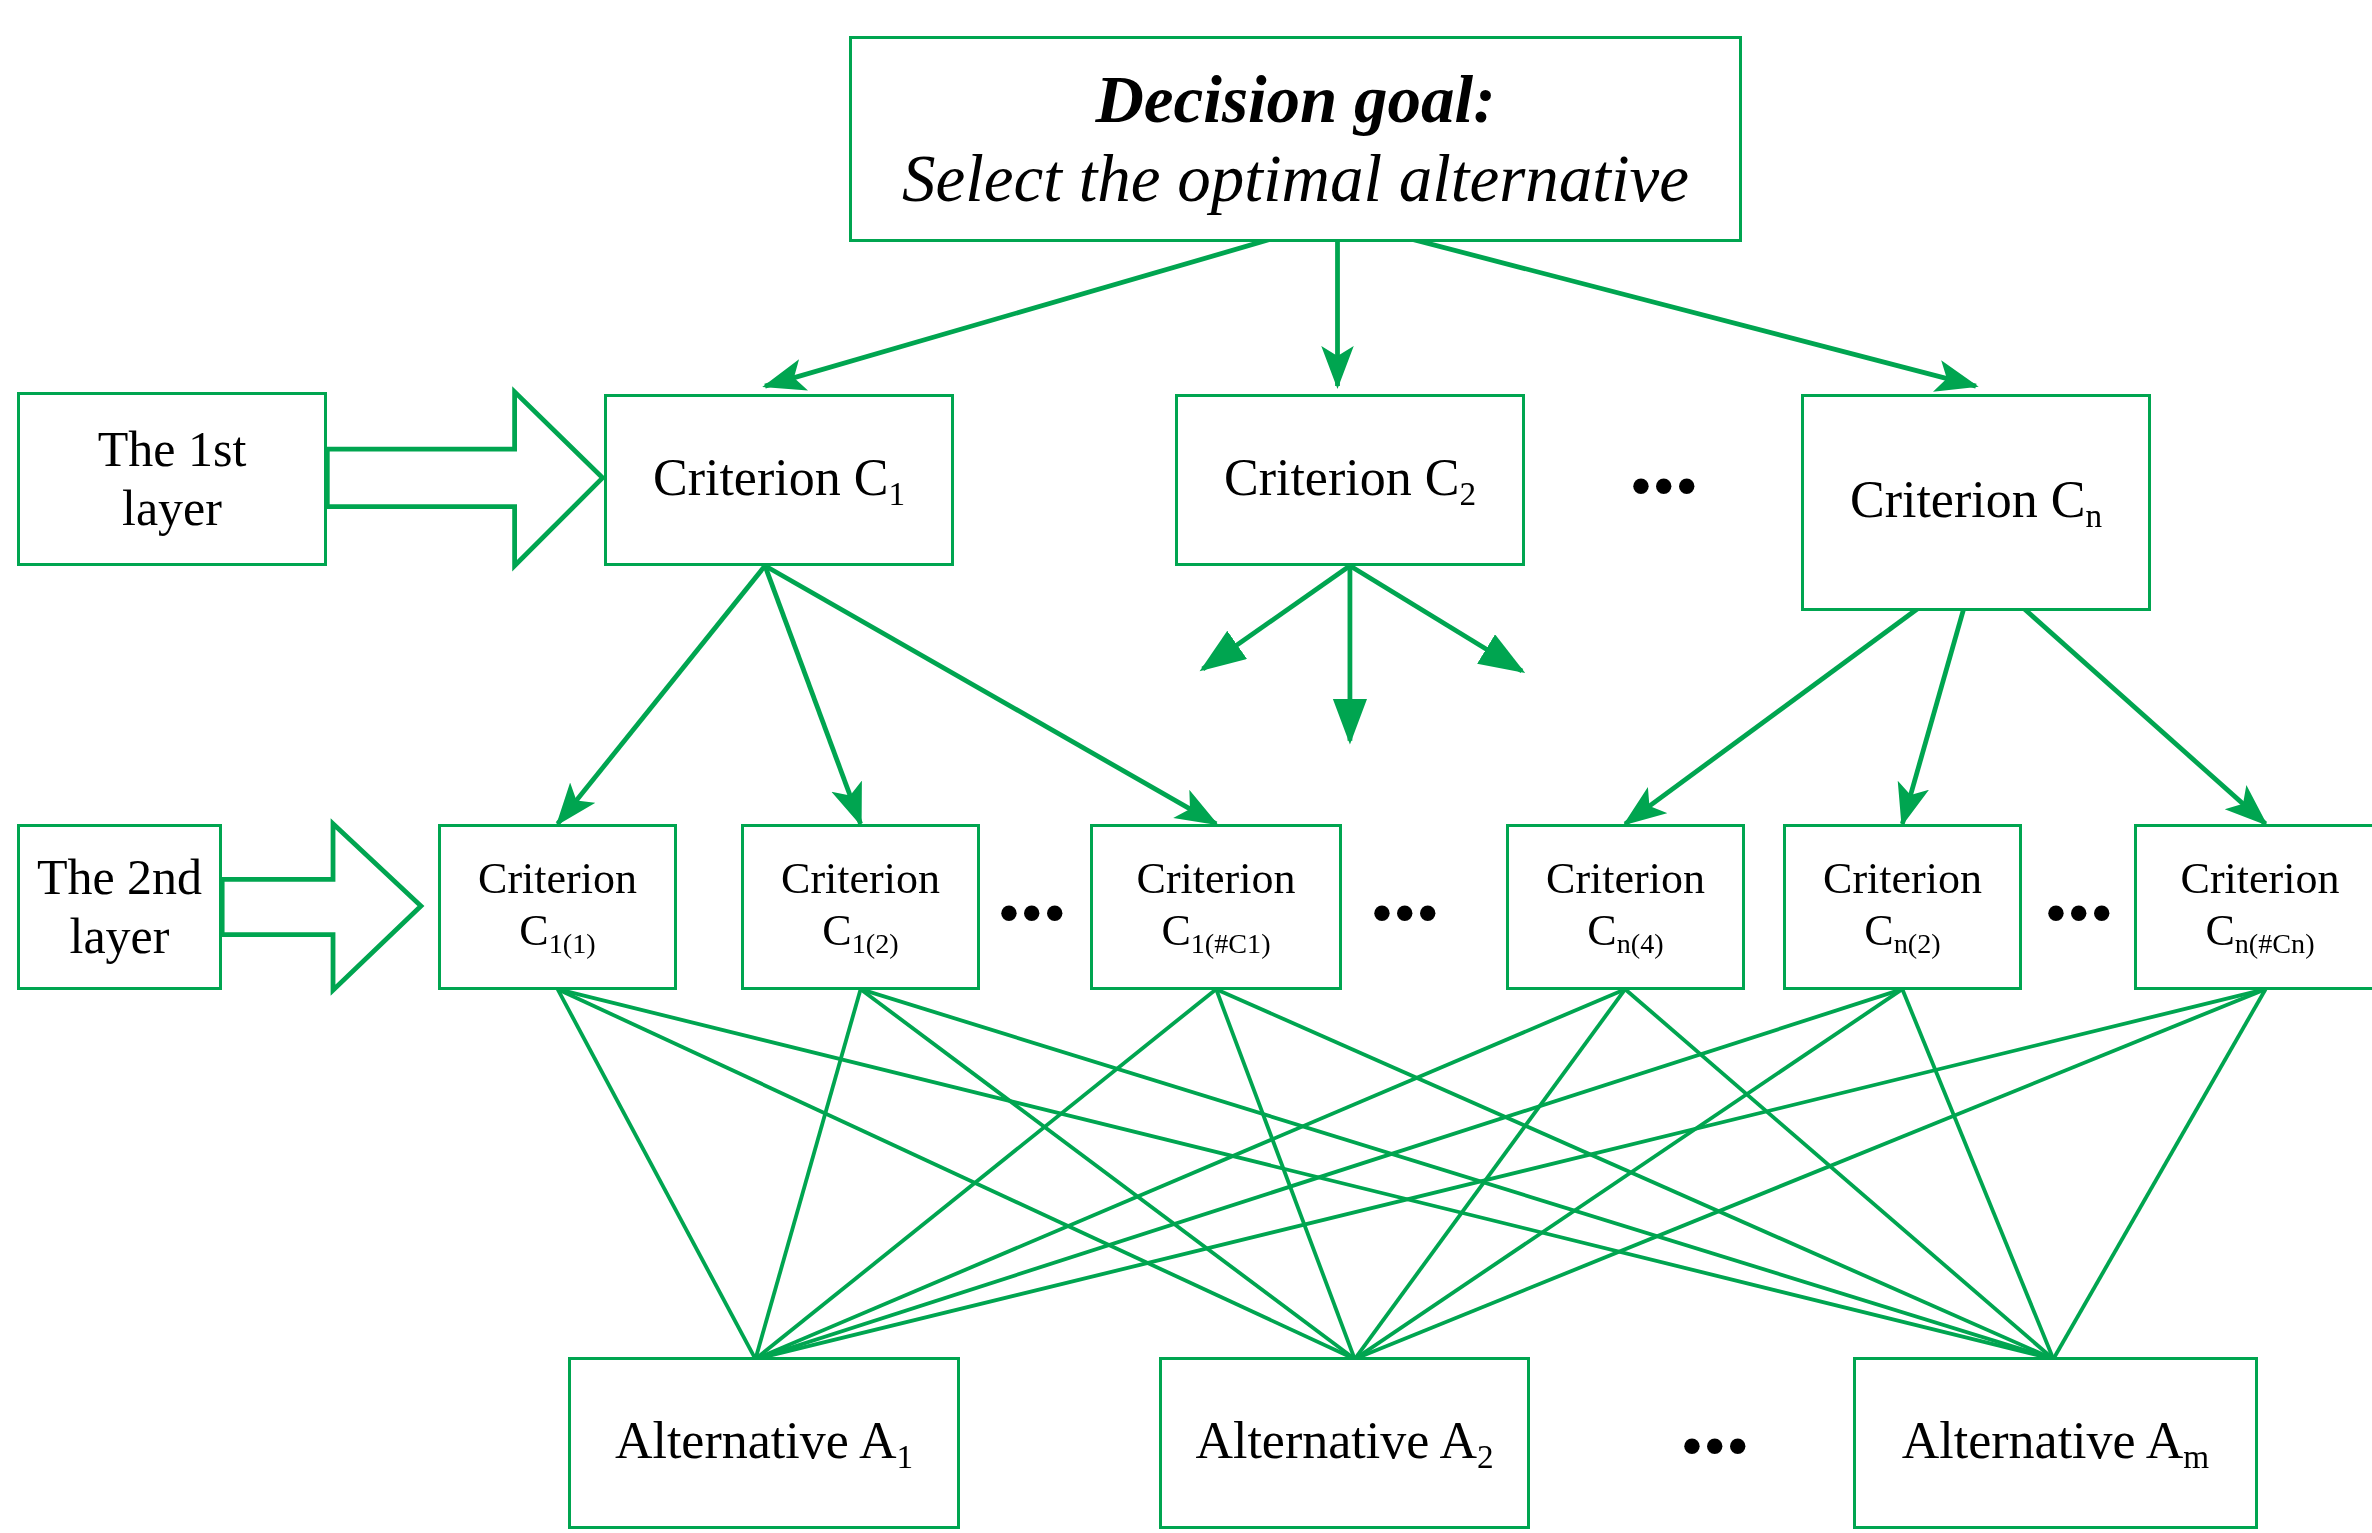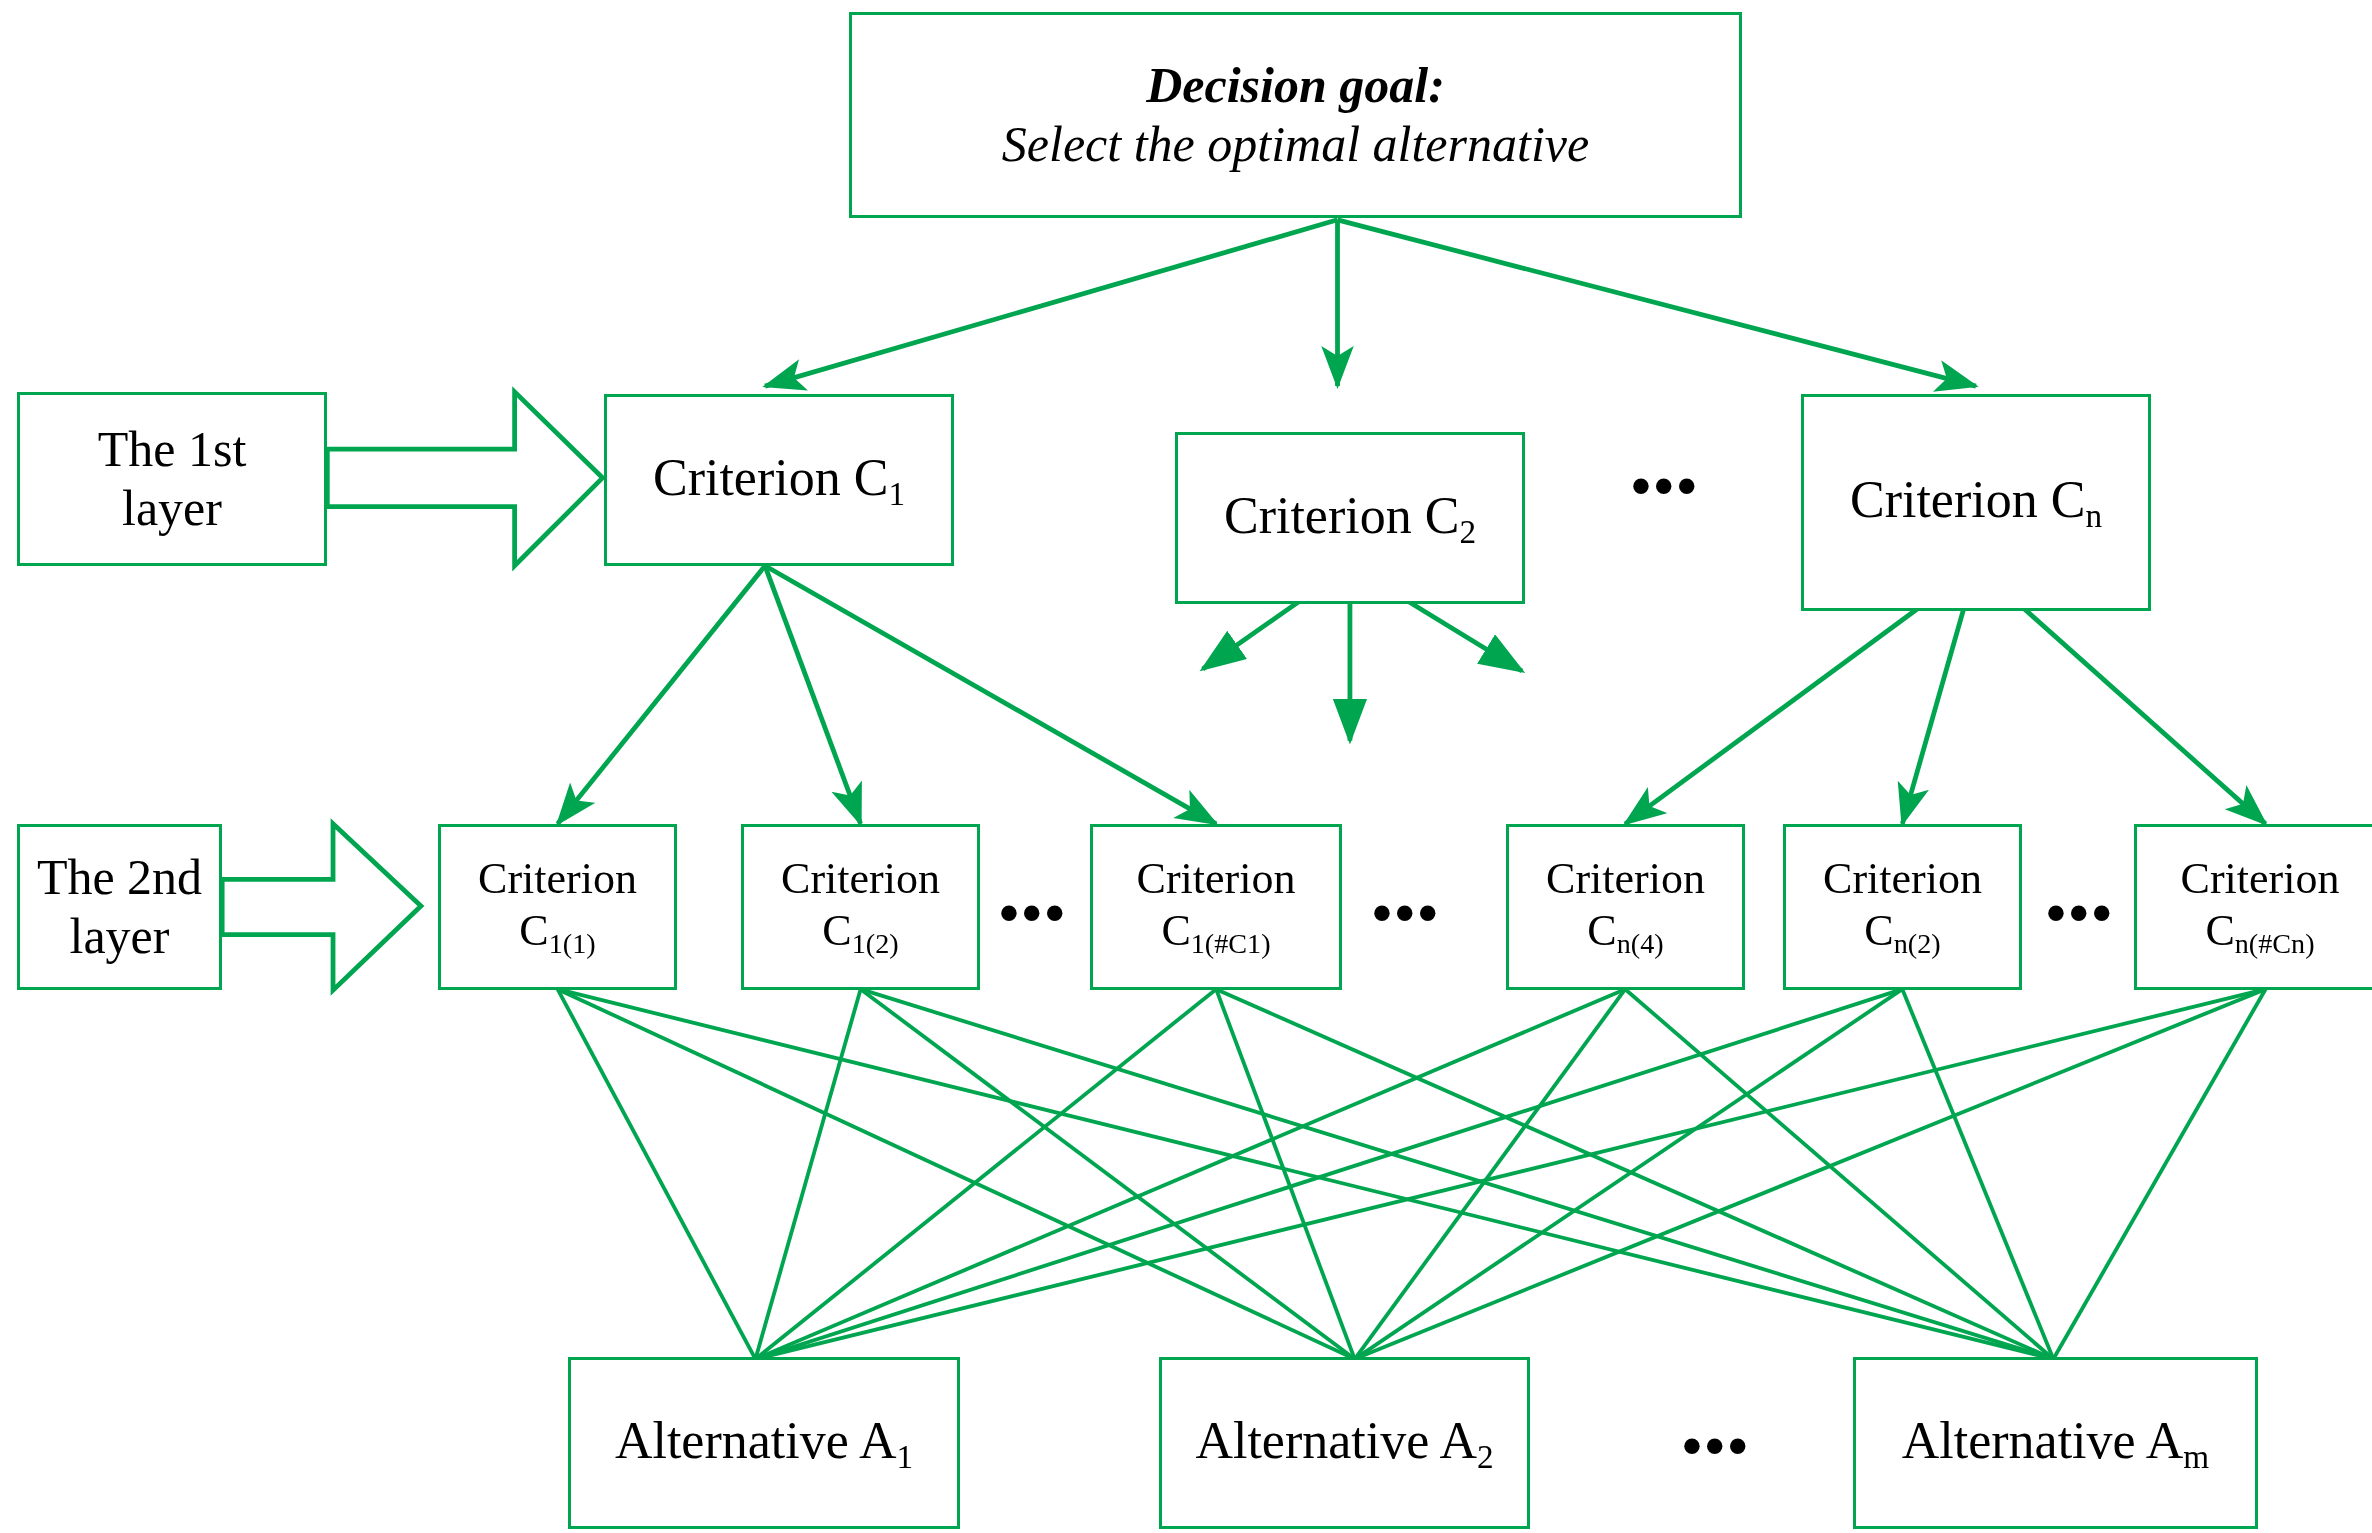--- a/index.html
+++ b/index.html
@@ -17,21 +17,21 @@
     background:#ffffff;
     display:flex;
     flex-direction:column;
     align-items:center;
     justify-content:center;
     text-align:center;
     color:#000000;
     line-height:1.18;
     z-index:5;
   }
-  .goal{font-size:50px;}
+  .goal{font-size:67px;margin-top:24px;}
   .goal .l1{font-weight:bold;font-style:italic;}
   .goal .l2{font-style:italic;}
   .crit1{font-size:52px;}
   .crit2{font-size:44px;}
   .alt{font-size:52px;}
   .layerlabel{font-size:50px;}
   .ell{
     position:absolute;
     color:#000;
     font-size:57px;
@@ -126,21 +126,21 @@
     <div class="lbl-line">The 1st</div>
     <div class="lbl-line">layer</div>
   </div>
 
   <div class="box crit1" style="left:604px;top:394px;width:350px;height:172px;">
     <div class="lbl-line">
       <span>Criterion</span>
       <span>C</span><sub>1</sub>
     </div>
   </div>
-  <div class="box crit1" style="left:1175px;top:394px;width:350px;height:172px;margin-top:38px;">
+  <div class="box crit1" style="left:1175px;top:394px;width:350px;height:172px;">
     <div class="lbl-line">
       <span>Criterion</span>
       <span>C</span><sub>2</sub>
     </div>
   </div>
   <div class="box crit1" style="left:1801px;top:394px;width:350px;height:217px;">
     <div class="lbl-line">
       <span>Criterion</span>
       <span>C</span><sub>n</sub>
     </div>

